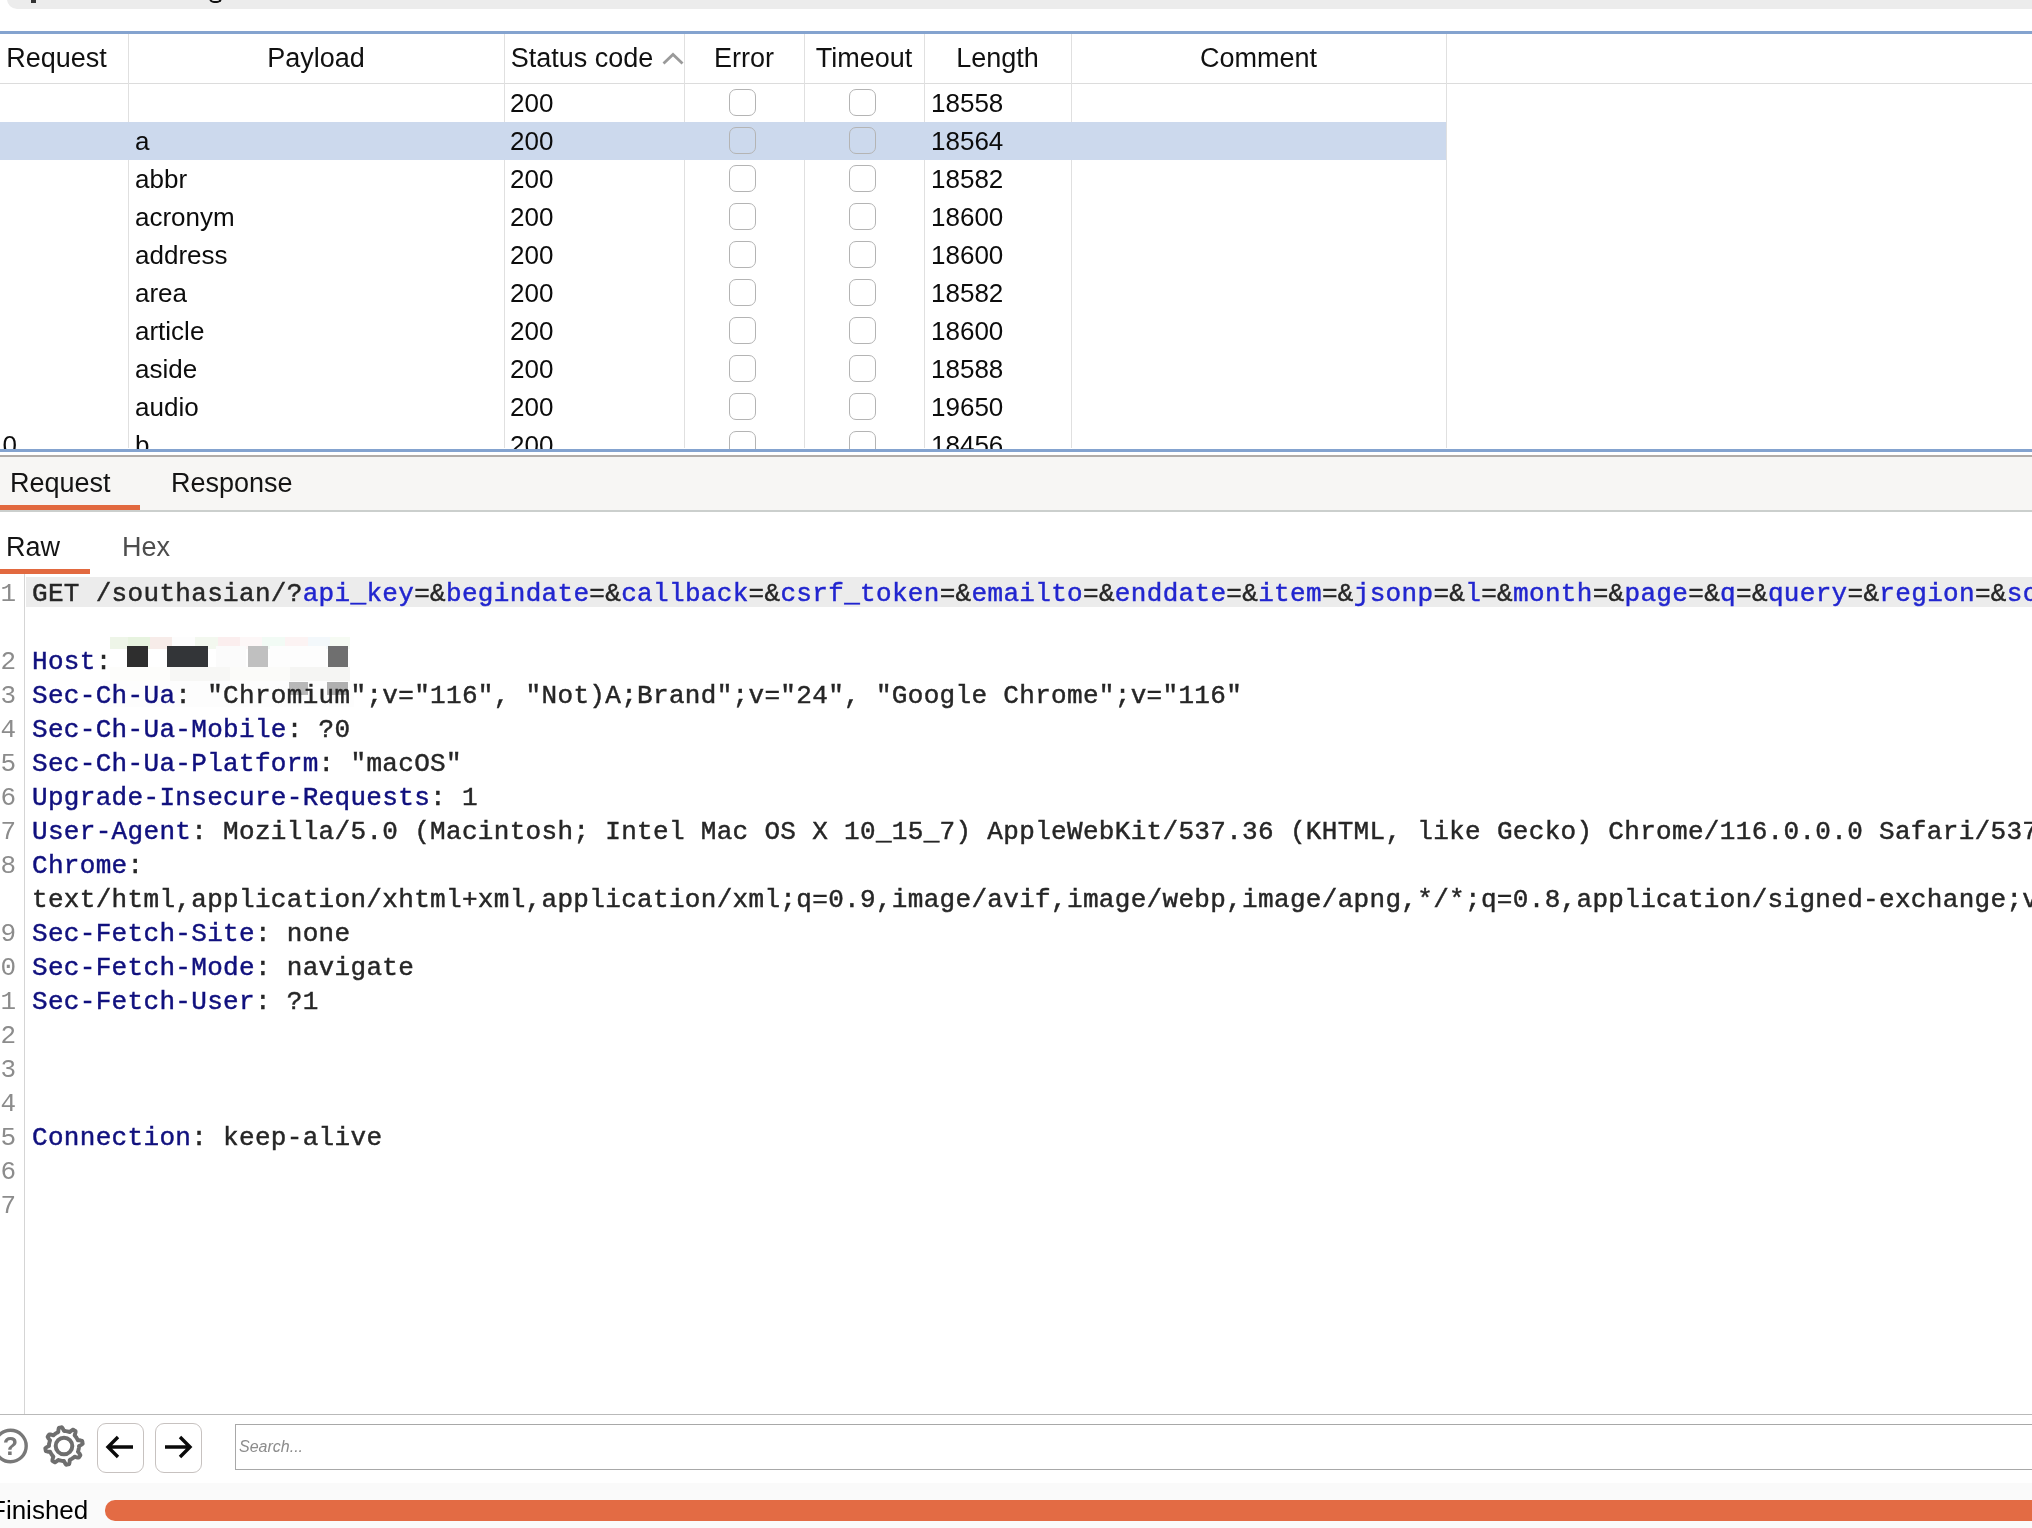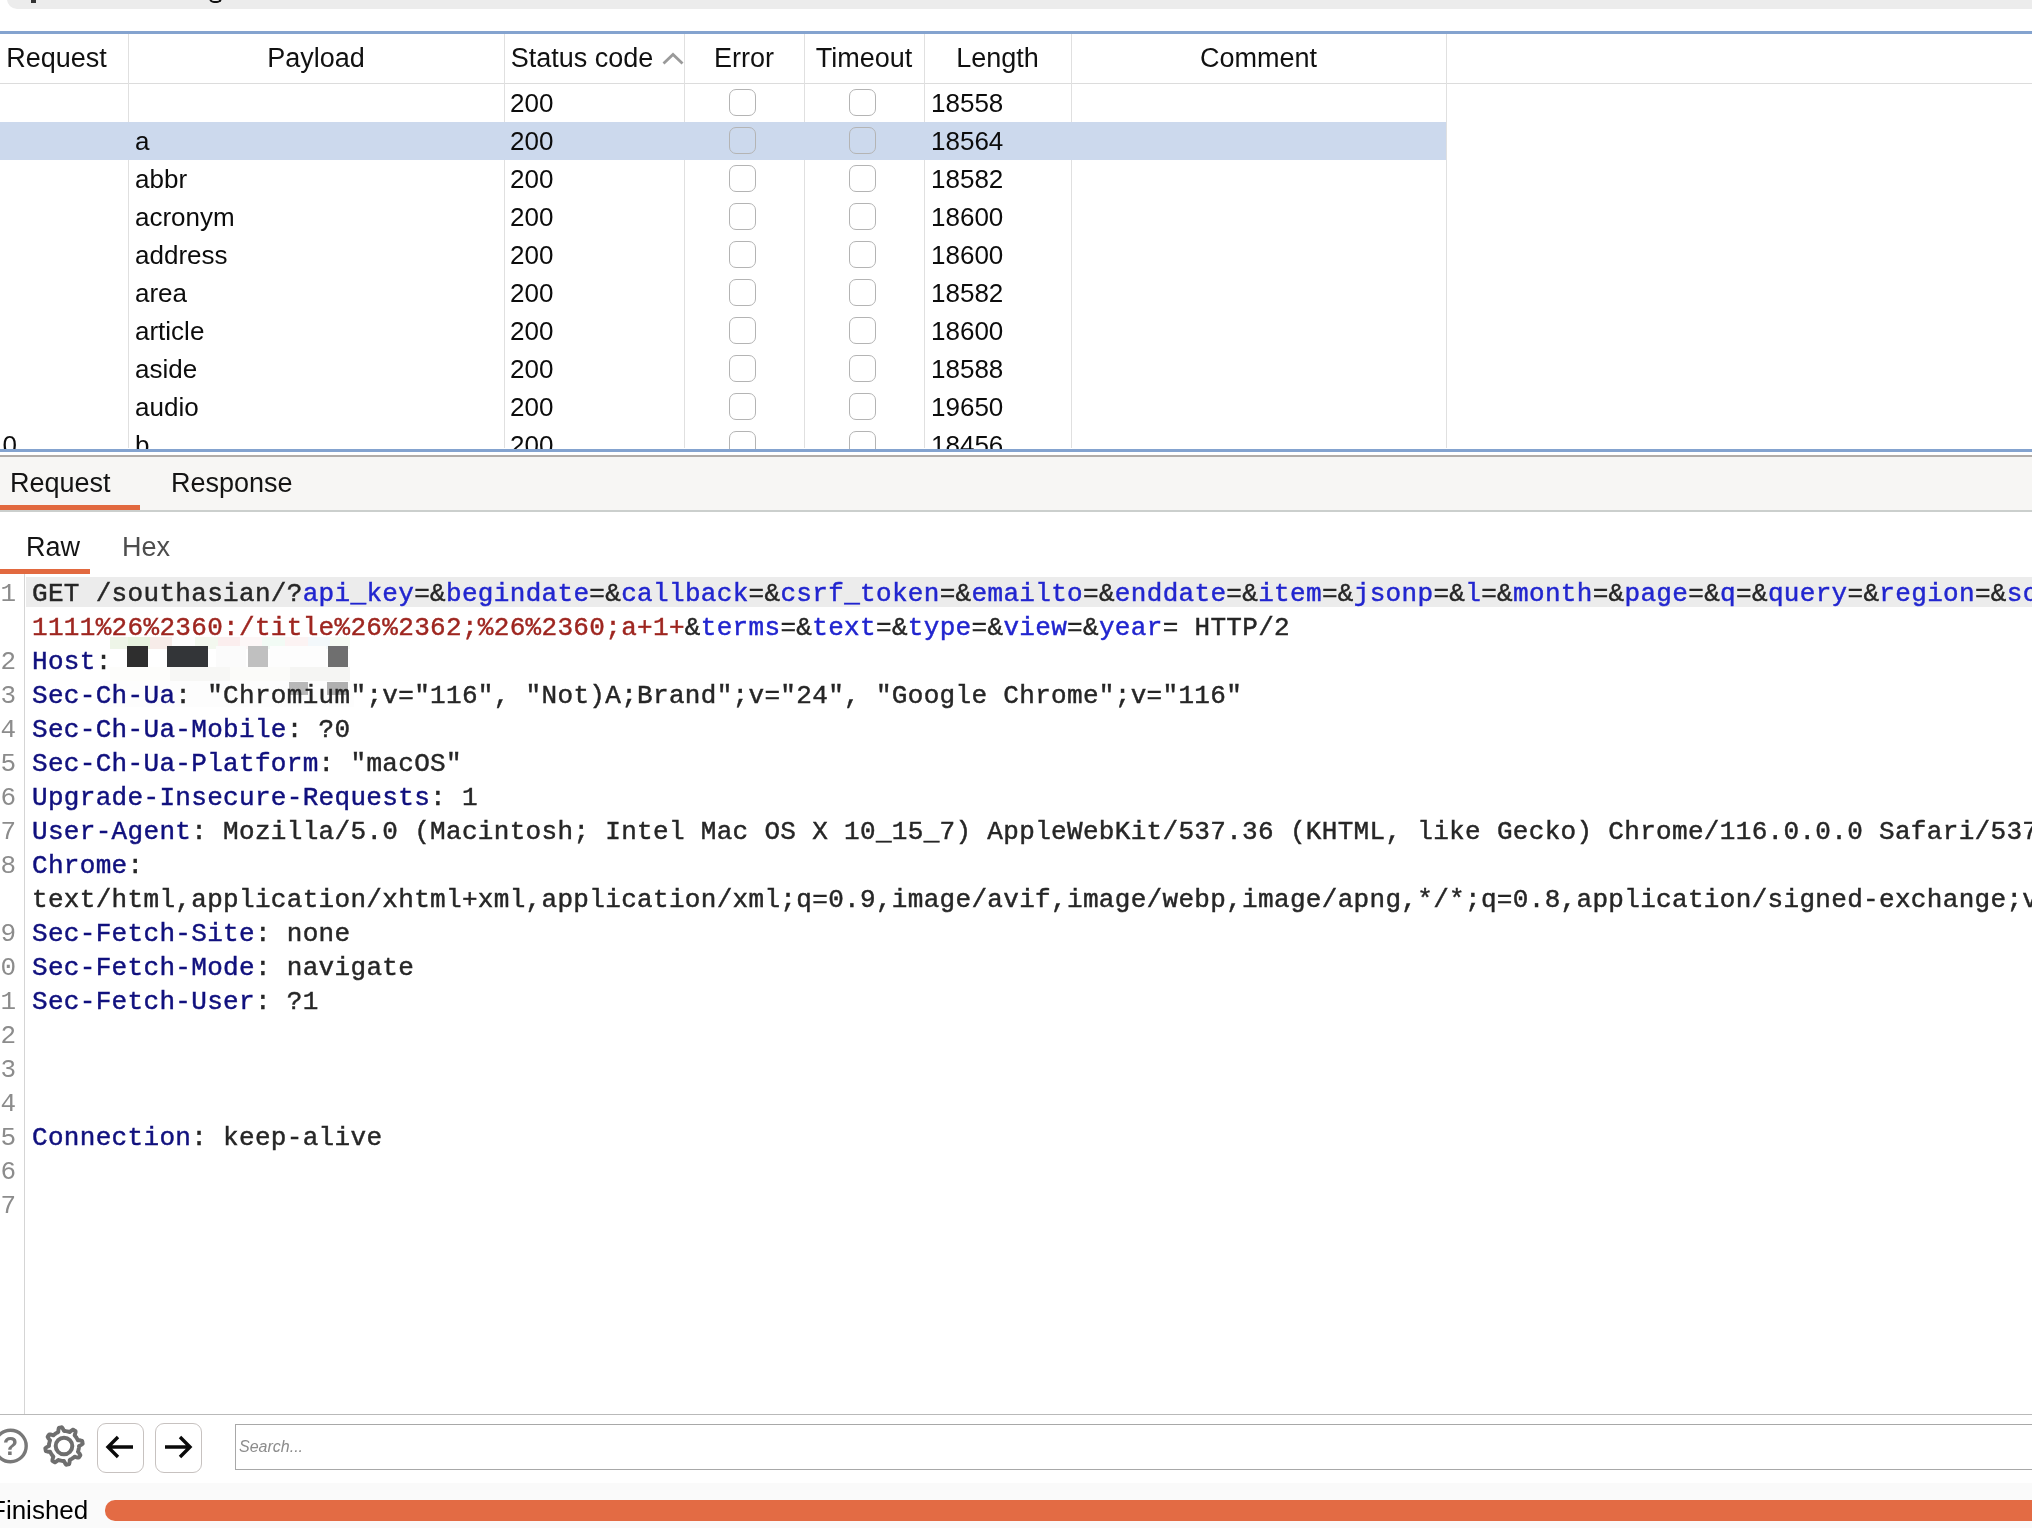--- a/index.html
+++ b/index.html
@@ -154,21 +154,21 @@
 </div>
 </div>
 
 <div class="abs" id="split1"></div>
 <div class="abs" id="tabbar1">
   <div class="tabtxt" style="left:10px;">Request</div>
   <div class="tabtxt" style="left:171px;">Response</div>
 </div>
 <div class="abs" id="uline1"></div>
 <div class="abs" id="tabbar2" style="left:0;top:513px;width:2032px;height:60px;background:#fff;">
-  <div class="tabtxt" style="left:26px;height:44px;line-height:69px;">Raw</div>
+  <div class="tabtxt" style="left:6px;height:44px;line-height:69px;">Raw</div>
   <div class="tabtxt" style="left:122px;height:60px;line-height:69px;color:#4d4d4d;">Hex</div>
 </div>
 <div class="abs" id="uline2"></div>
 
 <div class="abs" id="editor">
   <div class="abs" id="caretline"></div>
   <div class="abs" id="gutterline"></div>
 
   <div class="abs" style="left:110px;top:124px;width:240px;height:12px;background:linear-gradient(90deg,#eef5e8 0 18px,#e7f3df 18px 40px,#f7ece9 40px 62px,#fdfdfd 62px 85px,#f3f8ef 85px 108px,#fbeeee 108px 130px,#fdf7f7 130px 152px,#f2fbf5 152px 175px,#fcf3f3 175px 198px,#f3f8fb 198px 220px,#f6fbf3 220px 240px);"></div>
   <div class="abs" style="left:127px;top:133px;width:21px;height:21px;background:#2e2e2e;"></div>
@@ -178,21 +178,20 @@
   <div class="abs" style="left:216px;top:133px;width:30px;height:21px;background:#fbfbfb;"></div>
   <div class="abs" style="left:270px;top:133px;width:56px;height:21px;background:#fdfdfd;"></div>
   <div class="abs" style="left:110px;top:154px;width:240px;height:14px;background:linear-gradient(90deg,#fdfdfb 0 60px,#f7f7f5 60px 120px,#fbfbf9 120px 180px,#f5f5f3 180px 240px);"></div>
 
   <div class="abs" style="left:104px;top:168px;width:250px;height:26px;background:rgba(252,252,252,0.62);"></div>
   <div class="abs" style="left:289px;top:169px;width:19px;height:13px;background:#b8b8b8;"></div>
   <div class="abs" style="left:327px;top:169px;width:21px;height:13px;background:#b0b0b0;"></div>
 
   <div class="lnum" style="top:64px;">1</div>
 <div class="eline" style="top:64px;">GET /southasian/?<span class="pm">api_key</span>=&amp;<span class="pm">begindate</span>=&amp;<span class="pm">callback</span>=&amp;<span class="pm">csrf_token</span>=&amp;<span class="pm">emailto</span>=&amp;<span class="pm">enddate</span>=&amp;<span class="pm">item</span>=&amp;<span class="pm">jsonp</span>=&amp;<span class="pm">l</span>=&amp;<span class="pm">month</span>=&amp;<span class="pm">page</span>=&amp;<span class="pm">q</span>=&amp;<span class="pm">query</span>=&amp;<span class="pm">region</span>=&amp;<span class="pm">so</span></div>
-<div class="eline" style="top:98px;"><span class="mr">1111%26%2360:/title%26%2362;%26%2360;a+1+</span>&amp;<span class="pm">terms</span>=&amp;<span class="pm">text</span>=&amp;<span class="pm">type</span>=&amp;<span class="pm">view</span>=&amp;<span class="pm">year</span>= HTTP/2</div>
 <div class="lnum" style="top:132px;">2</div>
 <div class="eline" style="top:132px;"><span class="hn">Host</span>: </div>
 <div class="lnum" style="top:166px;">3</div>
 <div class="eline" style="top:166px;"><span class="hn">Sec-Ch-Ua</span>: "Chromium";v="116", "Not)A;Brand";v="24", "Google Chrome";v="116"</div>
 <div class="lnum" style="top:200px;">4</div>
 <div class="eline" style="top:200px;"><span class="hn">Sec-Ch-Ua-Mobile</span>: ?0</div>
 <div class="lnum" style="top:234px;">5</div>
 <div class="eline" style="top:234px;"><span class="hn">Sec-Ch-Ua-Platform</span>: "macOS"</div>
 <div class="lnum" style="top:268px;">6</div>
 <div class="eline" style="top:268px;"><span class="hn">Upgrade-Insecure-Requests</span>: 1</div>

